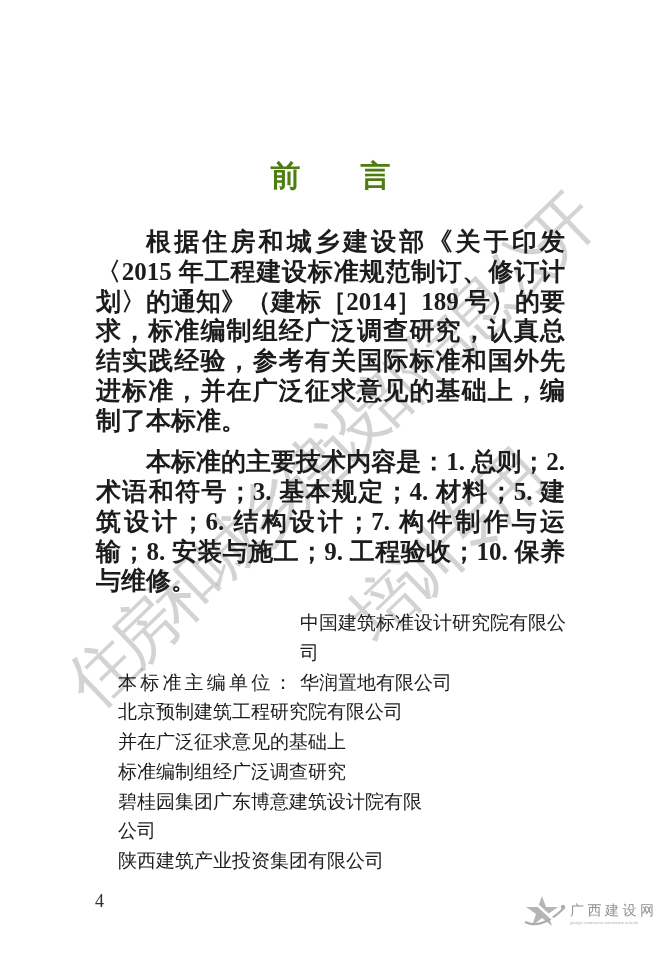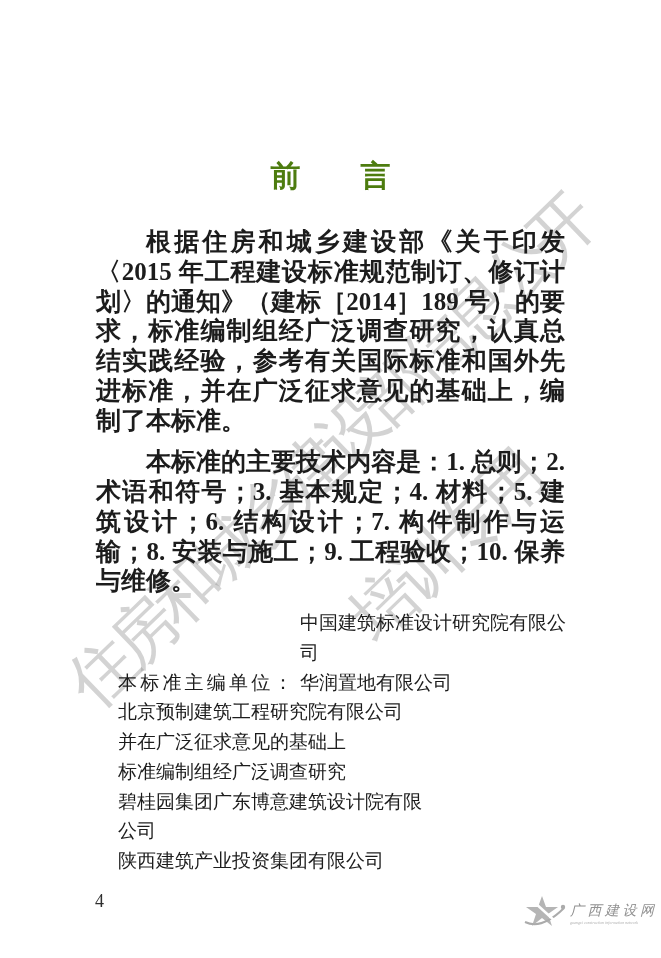--- a/index.html
+++ b/index.html
@@ -106,21 +106,20 @@
     position: absolute;
     left: 522px;
     top: 892px;
     z-index: 2;
     width: 136px;
     color: #949494;
   }
   .logo-row {
     display: flex;
     align-items: center;
-    font-style: italic;
   }
   .logo-star {
     width: 46px;
     height: 42px;
     flex-shrink: 0;
   }
   .logo-text-col {
     margin-left: 2px;
   }
   .site-name {

